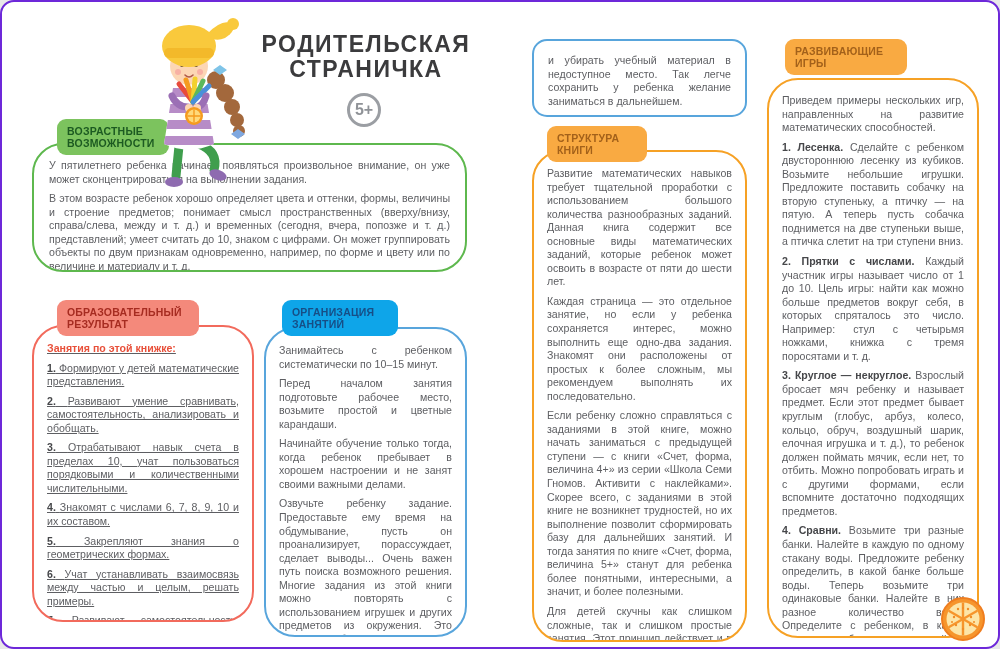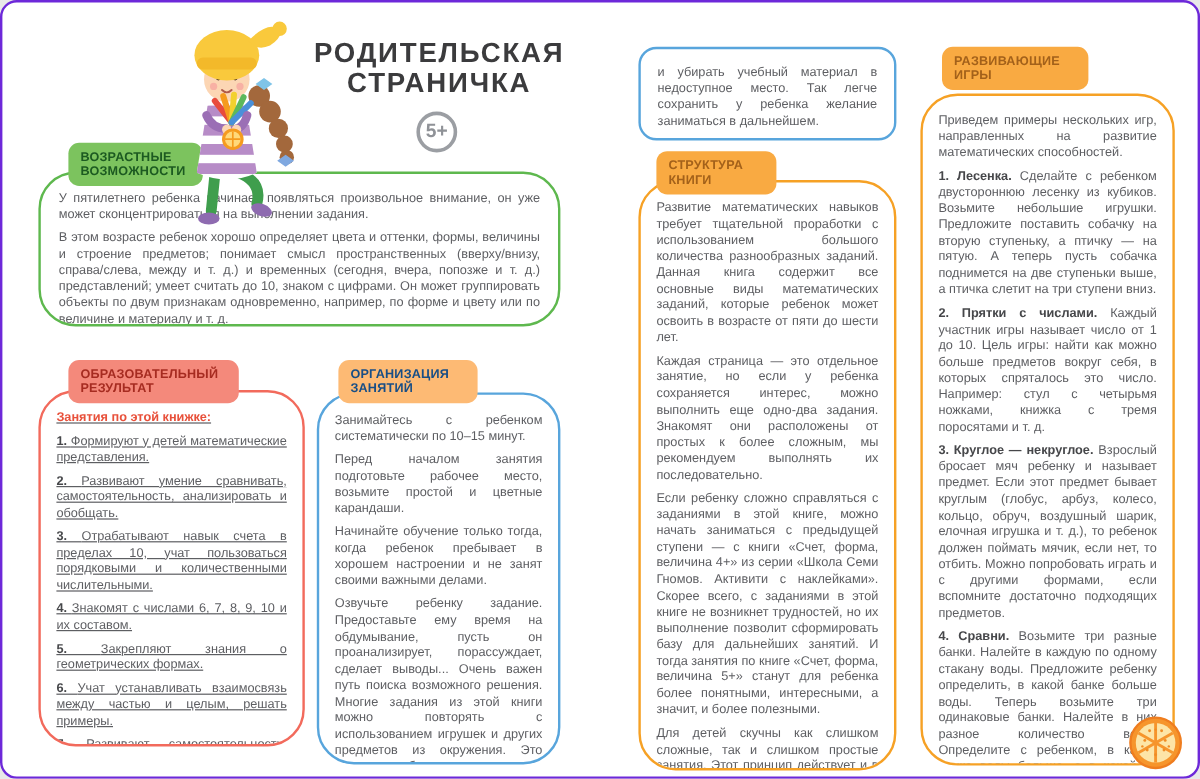--- a/index.html
+++ b/index.html
@@ -12,21 +12,21 @@
   .bt p{margin:0 0 6px;}
   .num{font-weight:bold;color:#46474a;}
   .glead{font-weight:bold;color:#46474a;}
   .lead-red{font-weight:bold;color:#e8503a;}
   
   .green-box{border:2.5px solid #5eb84e;}
   .green-tab{background:#7cc35e;color:#1c5a21;}
   .red-box{border:2.5px solid #f26a5c;}
   .red-tab{background:#f4897b;color:#a62c21;}
   .blue-box{border:2.5px solid #58a5dc;}
-  .blue-tab{background:#fdba74;color:#174e86;}
+  .blue-tab{background:#0ea5e9;color:#174e86;}
   .orange-box{border:2.5px solid #f6a125;}
   .orange-tab{background:#f9aa42;color:#a3611a;}
   
   .title{position:absolute;left:258px;top:30px;width:212px;text-align:center;z-index:2;
          font-weight:bold;font-size:23px;letter-spacing:1.5px;color:#3b3b3d;line-height:1.1;}
   .badge{position:absolute;left:345px;top:91px;width:34px;height:34px;border:3px solid #9b9ea3;
          border-radius:50%;box-sizing:border-box;color:#8f9297;font-weight:bold;font-size:16px;
          display:flex;align-items:center;justify-content:center;z-index:2;}
   .girl{position:absolute;left:137px;top:6px;z-index:4;}
   .orange-icon{position:absolute;left:938px;top:594px;z-index:5;}

